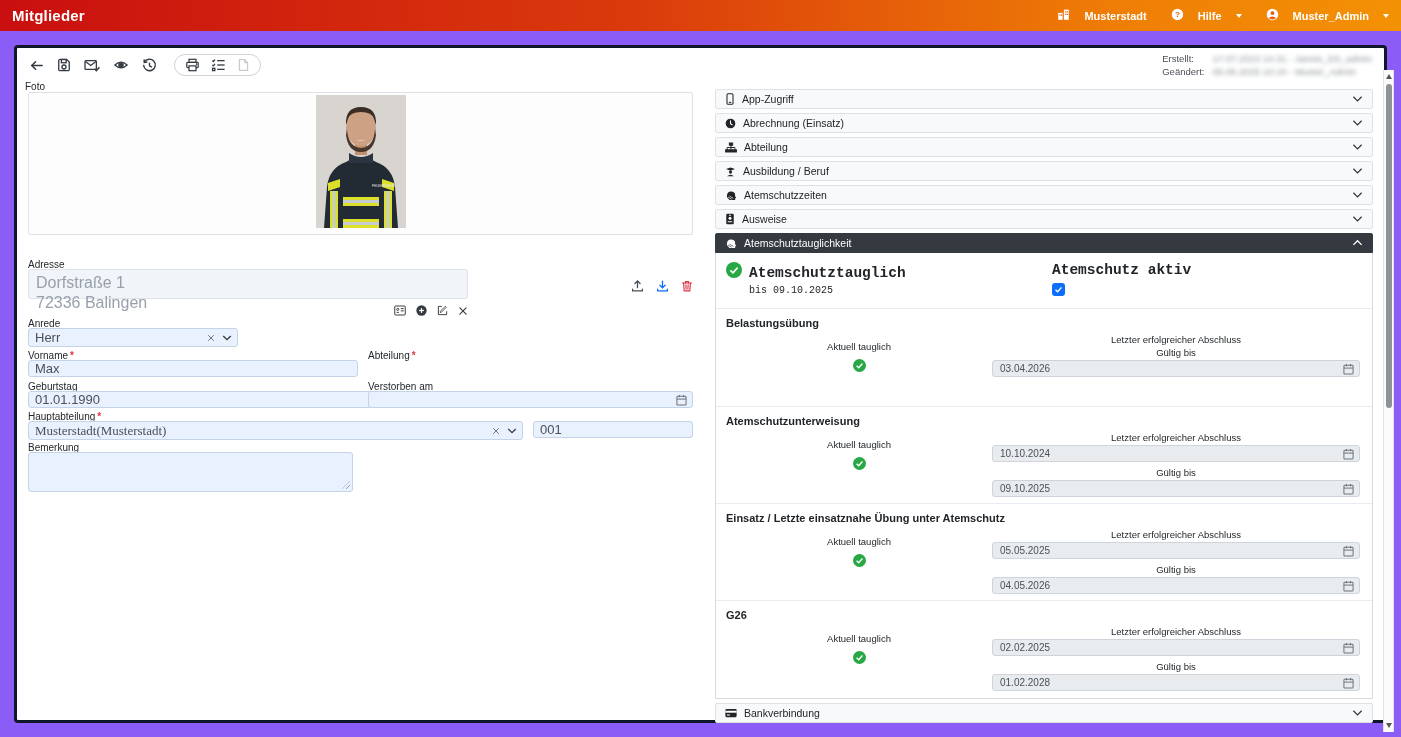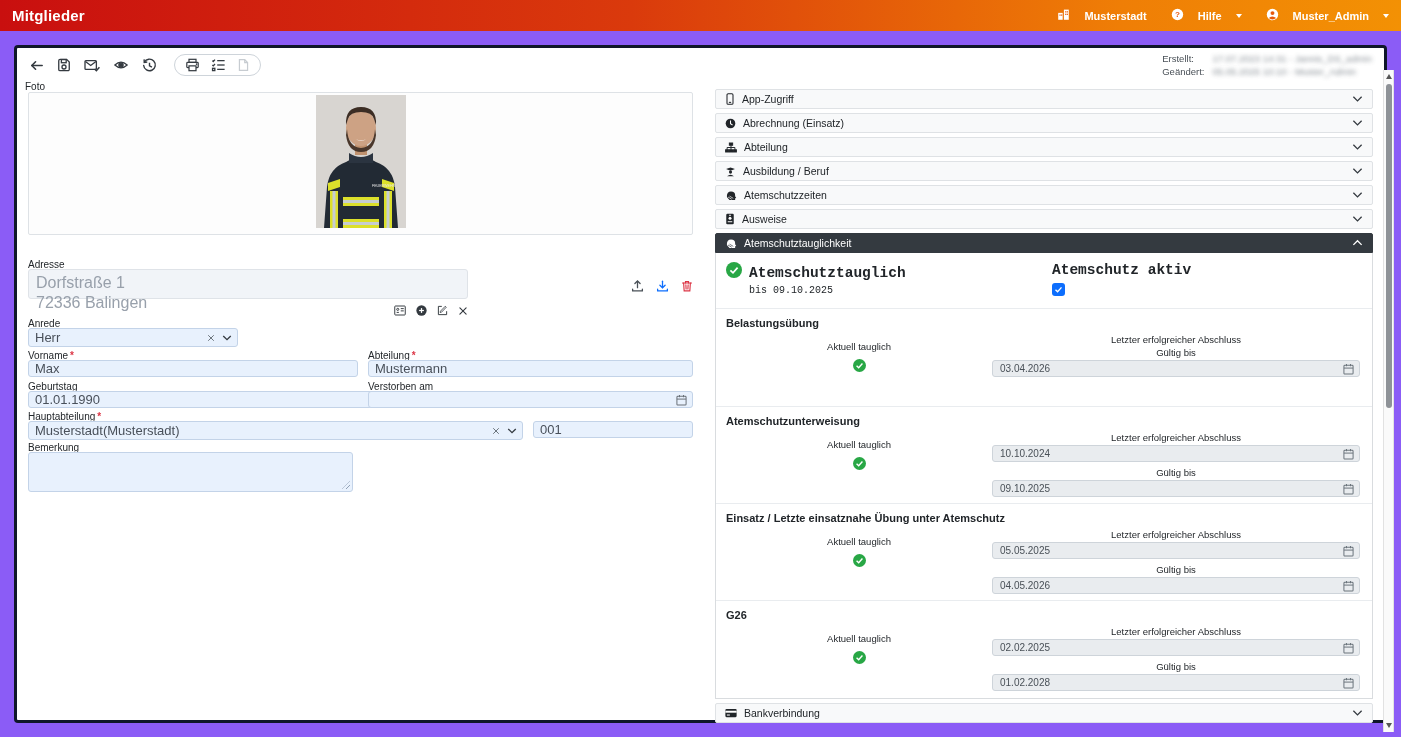--- a/index.html
+++ b/index.html
@@ -294,23 +294,20 @@
             </svg></span>
       </span>
     </div>
 
     <span class="lbl abs" style="left:11px; top:303px;"><span>Vorname</span><span class="req">*</span></span>
     <div class="inp abs" style="left:11px; top:312px; width:330px;">
         <span>Max</span>
       </div>
 
     <span class="lbl abs" style="left:351px; top:303px;"><span>Abteilung</span><span class="req">*</span></span>
-    <div class="inp abs" style="left:351px; top:312px; width:325px;">
-        <span>Mustermann</span>
-      </div>
 
     <span class="lbl abs" style="left:11px; top:334px;">Geburtstag</span>
     <div class="inp abs" style="left:11px; top:343px; width:384px;">
       <span>01.01.1990</span>
       <span class="cal"><svg width="11" height="12" viewBox="0 0 12 13" fill="none" stroke="currentColor" stroke-width="1.1">
             <rect x="1" y="2.5" width="10" height="9.5" rx="1"></rect>
             <line x1="1" y1="5.5" x2="11" y2="5.5"></line>
             <line x1="3.8" y1="1" x2="3.8" y2="3.5"></line>
             <line x1="8.2" y1="1" x2="8.2" y2="3.5"></line>
           </svg></span>
@@ -321,21 +318,21 @@
       <span></span>
       <span class="cal"><svg width="11" height="12" viewBox="0 0 12 13" fill="none" stroke="currentColor" stroke-width="1.1">
             <rect x="1" y="2.5" width="10" height="9.5" rx="1"></rect>
             <line x1="1" y1="5.5" x2="11" y2="5.5"></line>
             <line x1="3.8" y1="1" x2="3.8" y2="3.5"></line>
             <line x1="8.2" y1="1" x2="8.2" y2="3.5"></line>
           </svg></span>
     </div>
 
     <span class="lbl abs" style="left:11px; top:364px;"><span>Hauptabteilung</span><span class="req">*</span></span>
-    <div class="inp abs" style="left:11px; top:373px; width:495px; height:19px;">
+    <div class="inp abs" style="left:11px; top:373px; width:495px; height:19px;font-family:Liberation Serif, serif;">
       <span>Musterstadt(Musterstadt)</span>
       <span class="sel-icons">
         <span><svg width="8" height="8" viewBox="0 0 16 16" stroke="currentColor" stroke-width="2" stroke-linecap="round">
               <line x1="3" y1="3" x2="13" y2="13"></line>
               <line x1="13" y1="3" x2="3" y2="13"></line>
             </svg></span>
         <span class="chev"><svg width="10" height="8" viewBox="0 0 12 8" fill="none" stroke="currentColor" stroke-width="1.6">
               <polyline points="1.5,1.5 6,6 10.5,1.5"></polyline>
             </svg></span>
       </span>

